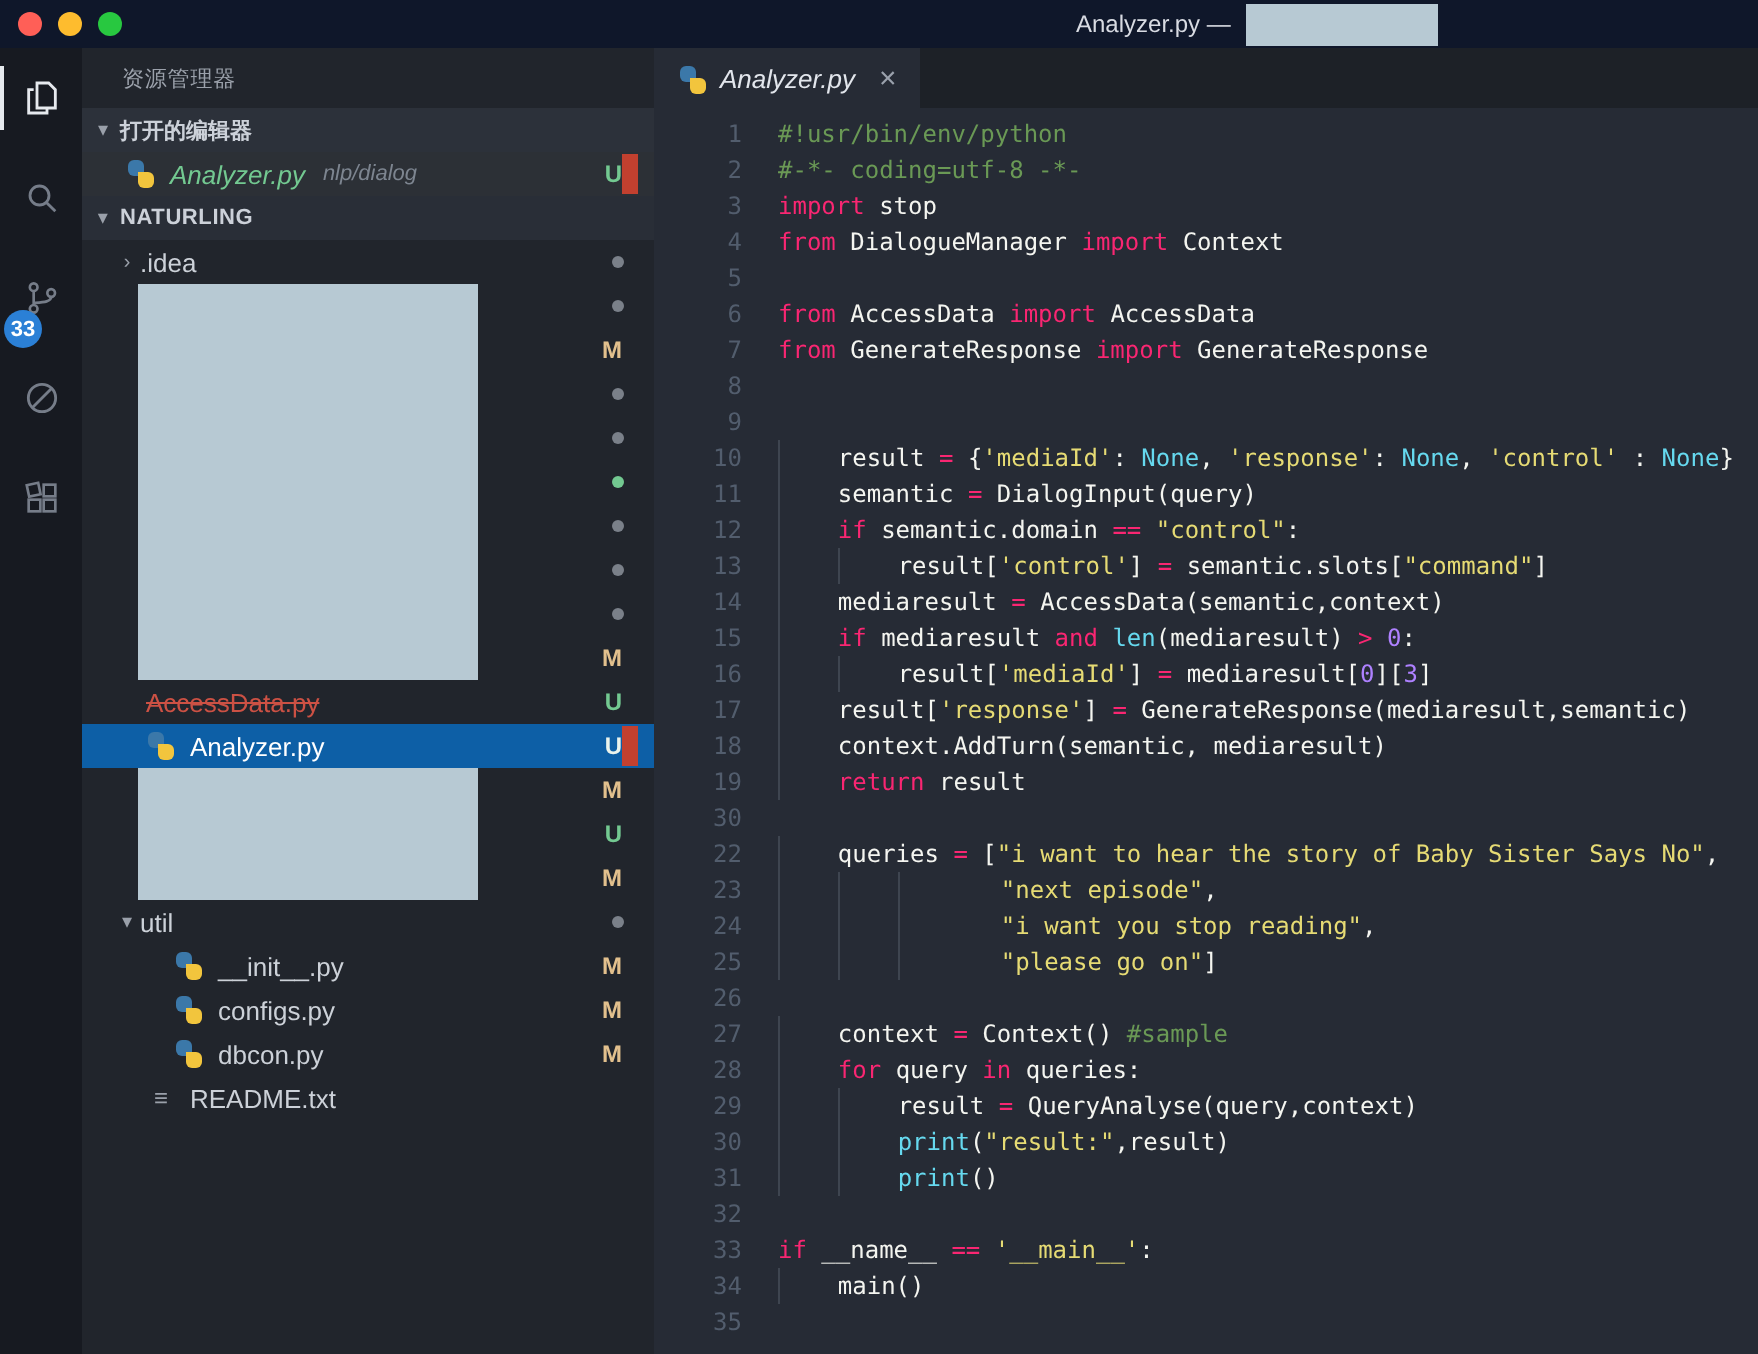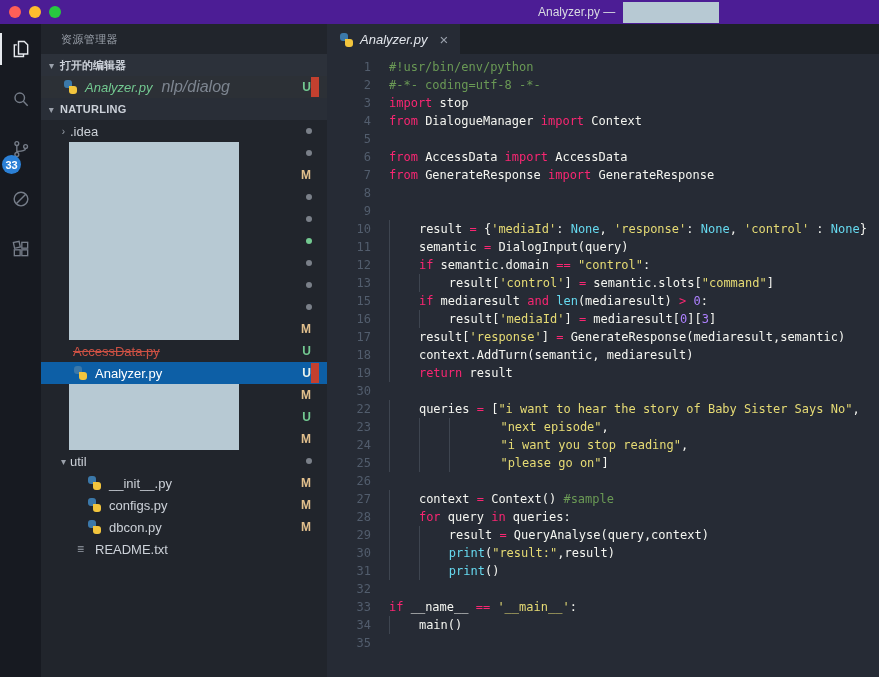--- a/index.html
+++ b/index.html
@@ -6,21 +6,21 @@
   html,body { margin:0; padding:0; }
   body {
     width:879px; height:677px; overflow:hidden;
     background:#262b35;
     font-family:"Liberation Sans","DejaVu Sans",sans-serif;
     -webkit-font-smoothing:antialiased;
   }
   .window { position:relative; width:879px; height:677px; }
 
   
-  .titlebar { height:24px; background:#4c1d95; position:relative; display:flex; align-items:center;text-decoration:underline; }
+  .titlebar { height:24px; background:#0f172a; position:relative; display:flex; align-items:center;text-decoration:underline; }
   .lights { display:flex; gap:8px; margin-left:9px; }
   .light { width:12px; height:12px; border-radius:50%; display:inline-block; }
   .light.close { background:#ff5f57; }
   .light.min   { background:#febc2e; }
   .light.zoom  { background:#28c840; }
   .title-group { position:absolute; left:538px; top:0; height:24px; display:flex; align-items:center; gap:8px; }
   .window-title { color:#d8dbe2; font-size:12px; white-space:nowrap; }
   .title-redact { width:96px; height:21px; background:var(--redaction,#b7c9d3); }
 
   
@@ -41,21 +41,21 @@
   .sidebar-title { height:30px; display:flex; align-items:center; padding-left:20px; font-size:11px; color:#9ba1ab; letter-spacing:.4px; }
   .section-header { height:22px; display:flex; align-items:center; font-size:11px; font-weight:bold;
                     color:#ccd1d9; padding-left:4px; gap:2px; cursor:pointer; }
   .section-header.oe   { background:#2c313a; }
   .section-header.root { background:#292e37; letter-spacing:.3px; }
   .twisty { font-size:10px; color:#9aa0aa; width:13px; text-align:center; flex:none; }
 
   .oe-row { height:22px; display:flex; align-items:center; padding-left:22px; position:relative;
             background:rgba(255,255,255,0.05); cursor:pointer; }
   .oe-name { font-style:italic; color:var(--git-untracked,#73c991); font-size:13px; margin-left:7px; }
-  .oe-detail { font-style:italic; color:#7d8590; font-size:16px; margin-left:9px; }
+  .oe-detail { font-style:italic; color:#7d8590; font-size:11px; margin-left:9px; }
 
   .trow { height:22px; display:flex; align-items:center; position:relative; font-size:13px; color:#ccd1d8; cursor:pointer; }
   .trow.selected { background:var(--accent-blue,#0d5fa6); color:#ffffff; }
   .trow.selected .badge { color:#eaf3ec; }
   .flabel { white-space:nowrap; }
   .redactblock { margin-left:28px; width:170px; height:22px; background:var(--redaction,#b7c9d3); }
   .deleted-label { color:var(--git-deleted,#cc5144); text-decoration:line-through; }
 
   .badge { position:absolute; right:16px; font-size:12px; font-weight:600; }
   .badge.m { color:var(--git-modified,#e2c08d); }
@@ -320,20 +320,24 @@
           </div>
           <div class="cline">
             <span class="lnum">12</span>
             <span class="ltext"><span class="ig">    </span><span class="tk-w"></span><span class="tk-k">if</span><span class="tk-w"> semantic.domain </span><span class="tk-k">==</span><span class="tk-w"> </span><span class="tk-s">"control"</span><span class="tk-w">:</span></span>
           </div>
           <div class="cline">
             <span class="lnum">13</span>
             <span class="ltext"><span class="ig">    </span><span class="ig">    </span><span class="tk-w">result[</span><span class="tk-s">'control'</span><span class="tk-w">] </span><span class="tk-k">=</span><span class="tk-w"> semantic.slots[</span><span class="tk-s">"command"</span><span class="tk-w">]</span></span>
           </div>
           <div class="cline">
+            <span class="lnum">14</span>
+            <span class="ltext"><span class="ig">    </span><span class="tk-w">mediaresult </span><span class="tk-k">=</span><span class="tk-w"> AccessData(semantic,context)</span></span>
+          </div>
+          <div class="cline">
             <span class="lnum">15</span>
             <span class="ltext"><span class="ig">    </span><span class="tk-w"></span><span class="tk-k">if</span><span class="tk-w"> mediaresult </span><span class="tk-k">and</span><span class="tk-w"> </span><span class="tk-b">len</span><span class="tk-w">(mediaresult) </span><span class="tk-k">&gt;</span><span class="tk-w"> </span><span class="tk-u">0</span><span class="tk-w">:</span></span>
           </div>
           <div class="cline">
             <span class="lnum">16</span>
             <span class="ltext"><span class="ig">    </span><span class="ig">    </span><span class="tk-w">result[</span><span class="tk-s">'mediaId'</span><span class="tk-w">] </span><span class="tk-k">=</span><span class="tk-w"> mediaresult[</span><span class="tk-u">0</span><span class="tk-w">][</span><span class="tk-u">3</span><span class="tk-w">]</span></span>
           </div>
           <div class="cline">
             <span class="lnum">17</span>
             <span class="ltext"><span class="ig">    </span><span class="tk-w">result[</span><span class="tk-s">'response'</span><span class="tk-w">] </span><span class="tk-k">=</span><span class="tk-w"> GenerateResponse(mediaresult,semantic)</span></span>

